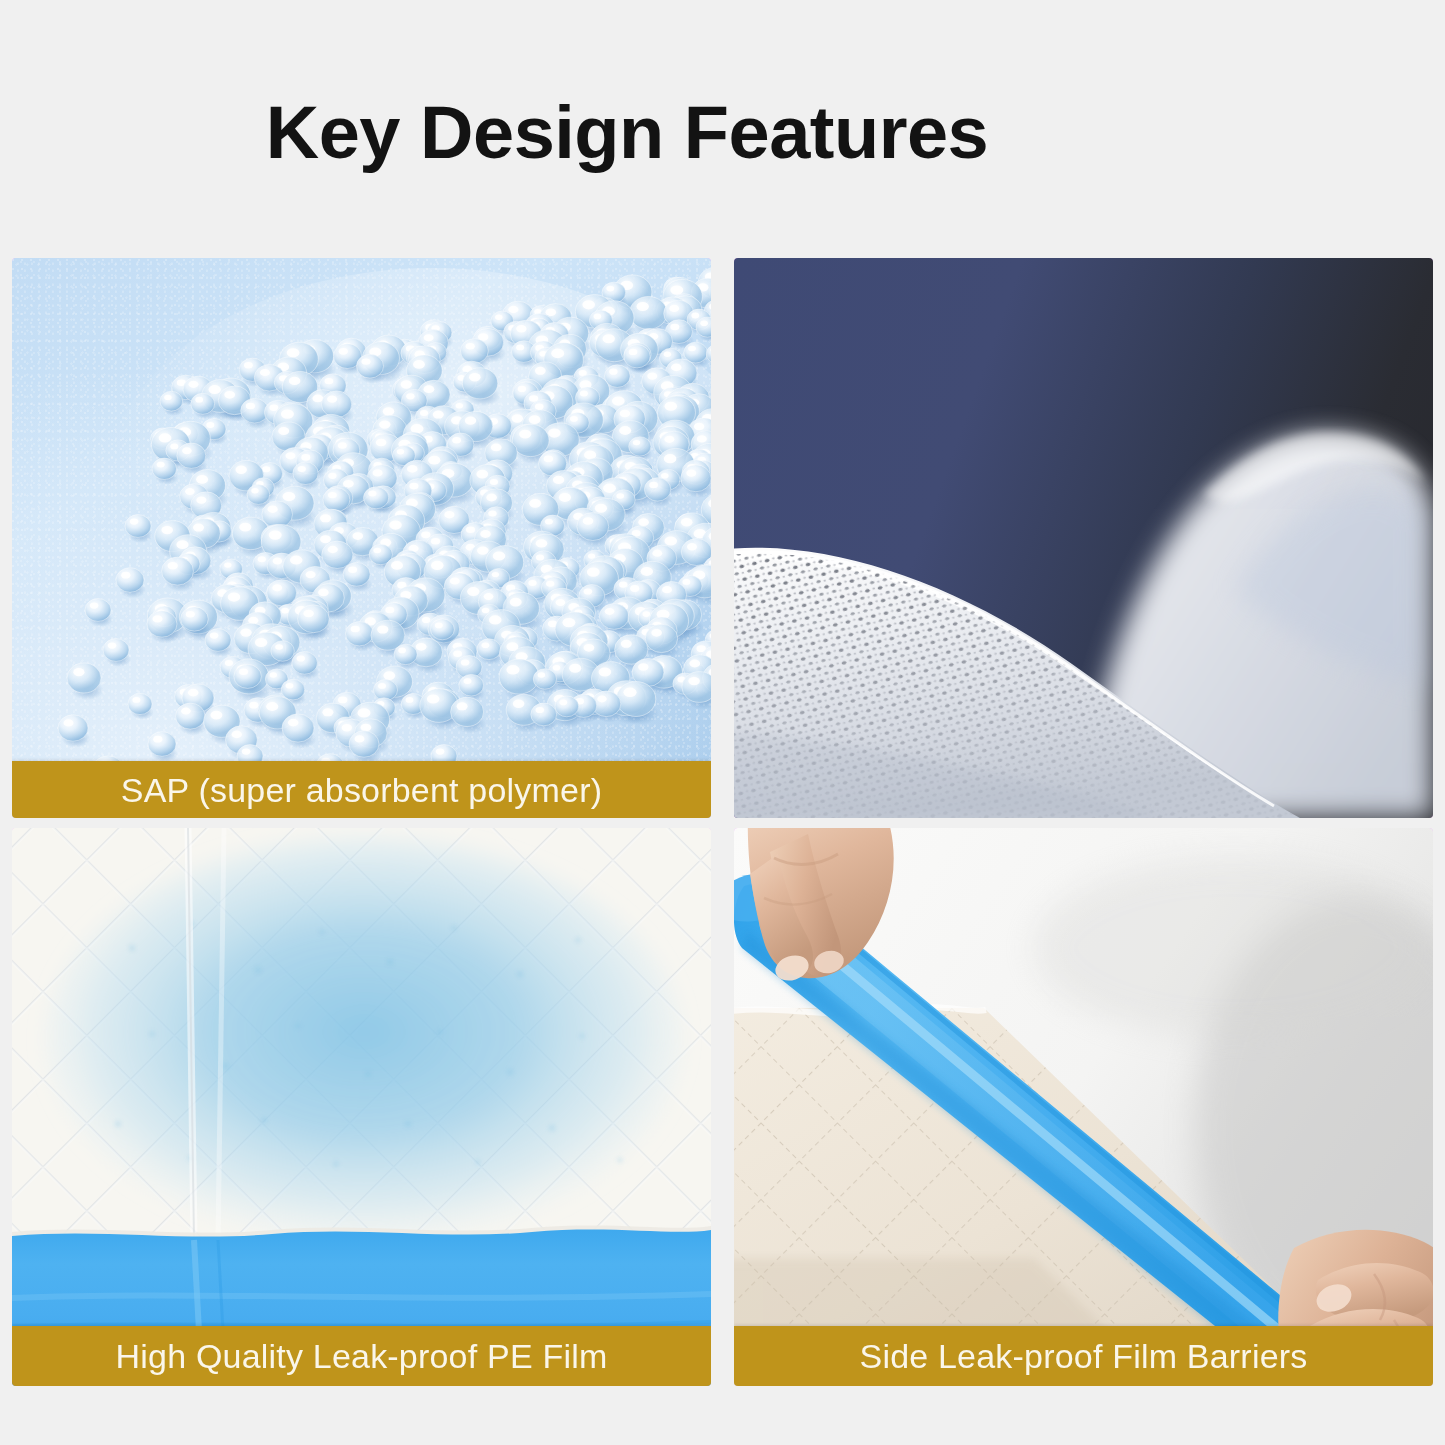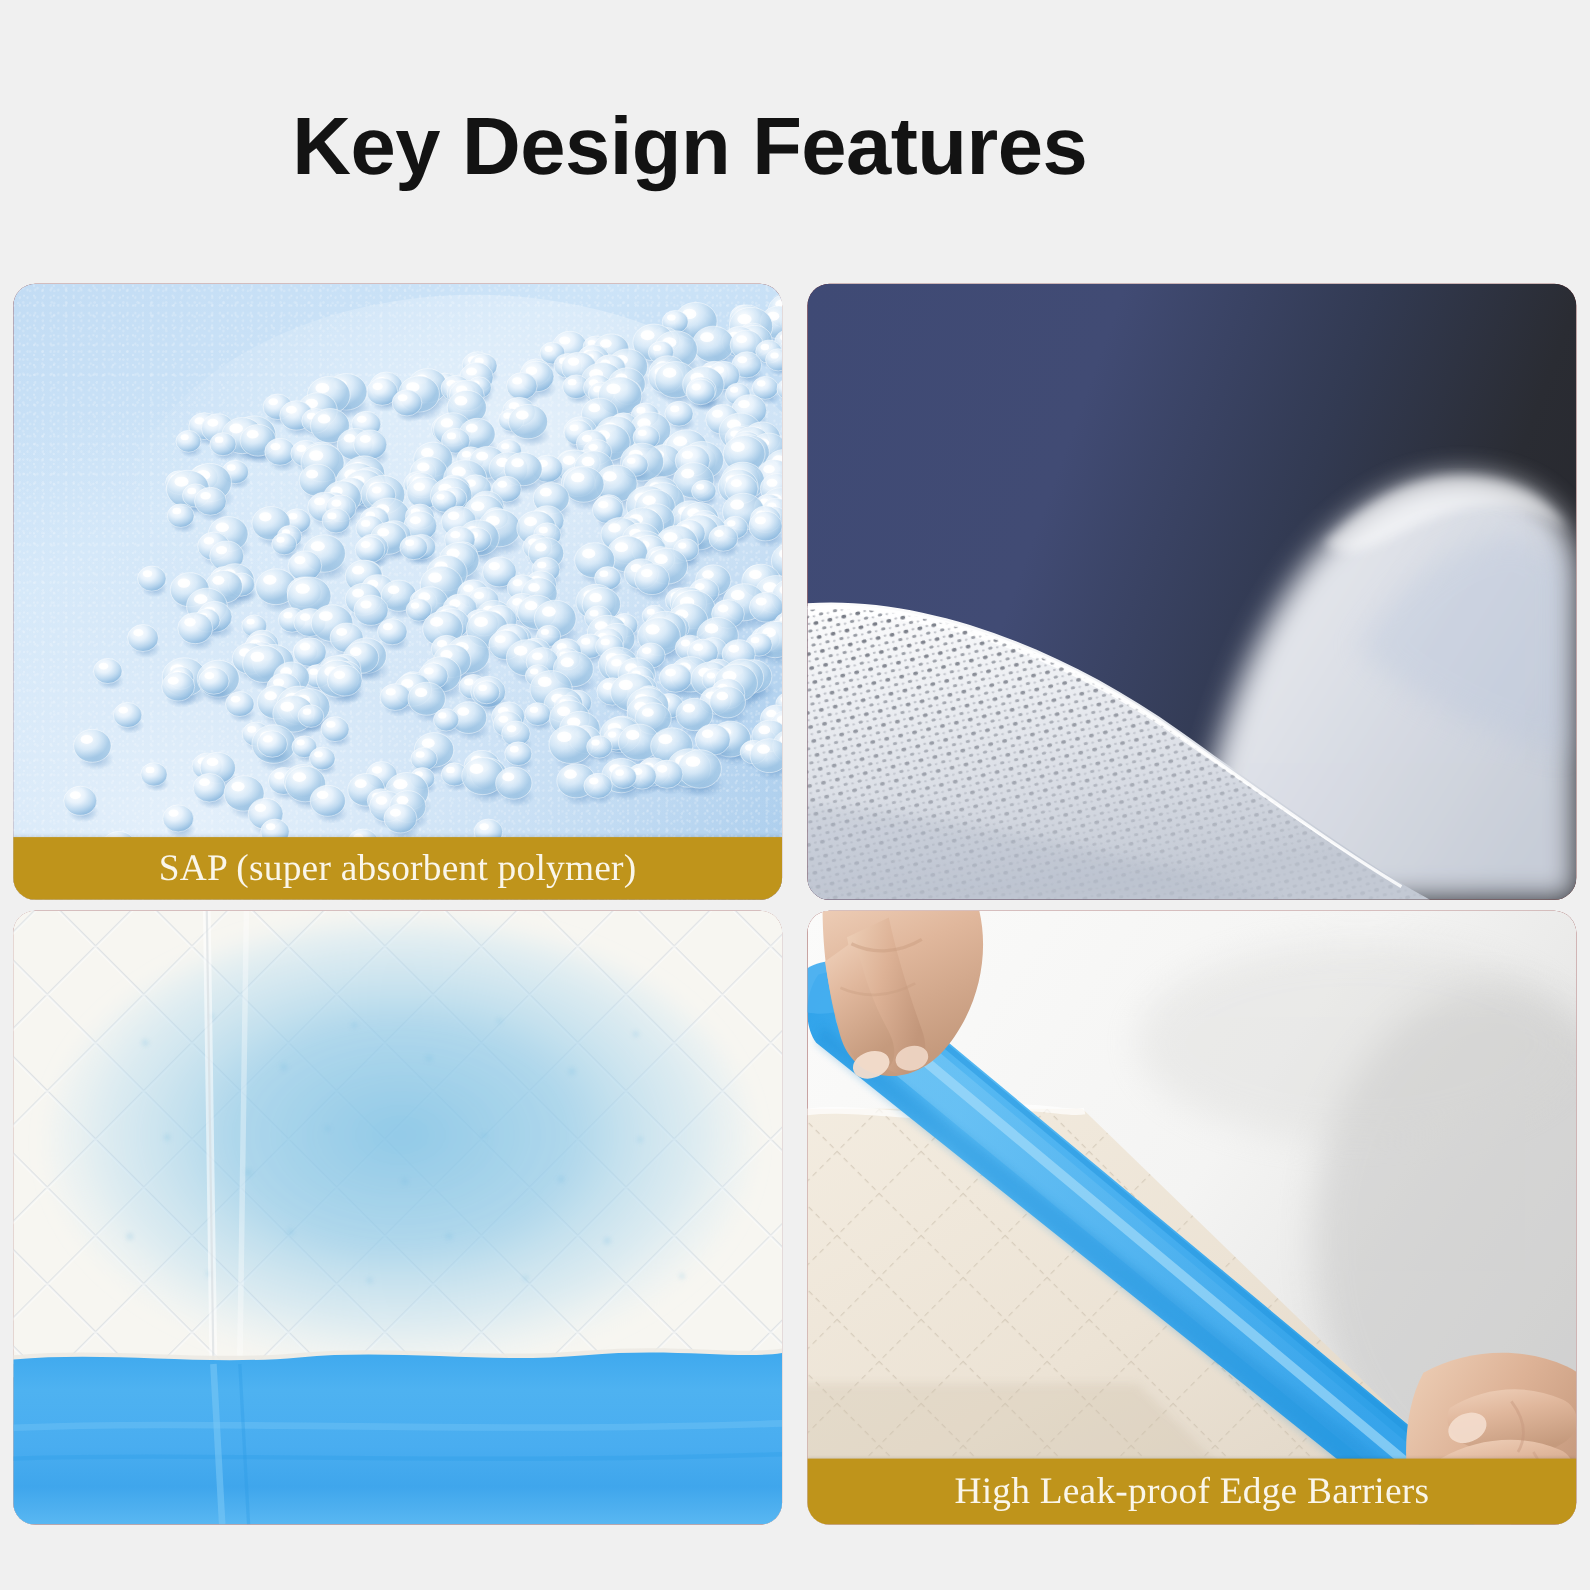--- a/index.html
+++ b/index.html
@@ -44,24 +44,23 @@
     height: 1128px;
     display: grid;
     grid-template-columns: 699px 699px;
     grid-template-rows: 560px 558px;
     column-gap: 23px;
     row-gap: 10px;
   }
 
   .panel {
     position: relative;
-    border-radius: 20px;
+    border-radius: 4px;
     overflow: hidden;
-    background: #7f1d1d;
-    font-family: Liberation Serif, serif;
+    background: #f0abfc;
   }
 
   .photo {
     position: absolute;
     inset: 0;
     overflow: hidden;
   }
 
   .caption-bar {
     position: absolute;
@@ -1865,20 +1864,23 @@
           <path d="M 0 408 C 90 400 170 414 260 406 C 350 398 430 412 520 404
                    C 600 397 660 408 699 402 L 699 558 L 0 558 Z" fill="url(#peStrip)"></path>
 
           <path d="M 0 470 C 180 462 420 476 699 466" stroke="#6cc0f4" stroke-width="6" fill="none" opacity="0.55"></path>
           <path d="M 0 498 C 180 492 420 504 699 494" stroke="#2f9fe8" stroke-width="4" fill="none" opacity="0.4"></path>
 
           <path d="M 182 412 L 190 558" stroke="#79c6f5" stroke-width="6" opacity="0.6"></path>
           <path d="M 206 412 L 214 558" stroke="#2c9ce6" stroke-width="3" opacity="0.35"></path>
         </svg>
       </div>
+      <div class="caption-bar">
+        <span class="caption-text">High Quality Leak-proof PE Film</span>
+      </div>
     </div>
 
     <div class="panel panel-bottom">
       <div class="photo">
         <div class="eb-bg"></div>
         <svg class="eb-svg" viewBox="0 0 699 558" preserveAspectRatio="none">
           <defs>
             <linearGradient id="padCream" x1="0" y1="0" x2="1" y2="1">
               <stop offset="0%" stop-color="#f3ece0"></stop>
               <stop offset="50%" stop-color="#ece3d5"></stop>
@@ -1966,18 +1968,18 @@
 
             <ellipse cx="600" cy="470" rx="18" ry="13" fill="#f2dbcb" transform="rotate(-22 600 470)" opacity="0.95"></ellipse>
             <ellipse cx="596" cy="518" rx="17" ry="12" fill="#eed6c4" transform="rotate(-18 596 518)" opacity="0.9"></ellipse>
 
             <path d="M 640 446 C 652 462 654 478 646 492" stroke="#c2947a" stroke-width="2.5" fill="none" opacity="0.4"></path>
             <path d="M 660 492 C 670 506 670 522 662 534" stroke="#c2947a" stroke-width="2.5" fill="none" opacity="0.35"></path>
           </g>
         </svg>
       </div>
       <div class="caption-bar">
-        <span class="caption-text">High Leak-proof Edge Barriers</span>
+        <span class="caption-text">Side Leak-proof Film Barriers</span>
       </div>
     </div>
 
   </div>
 </div>
 
 </body></html>

